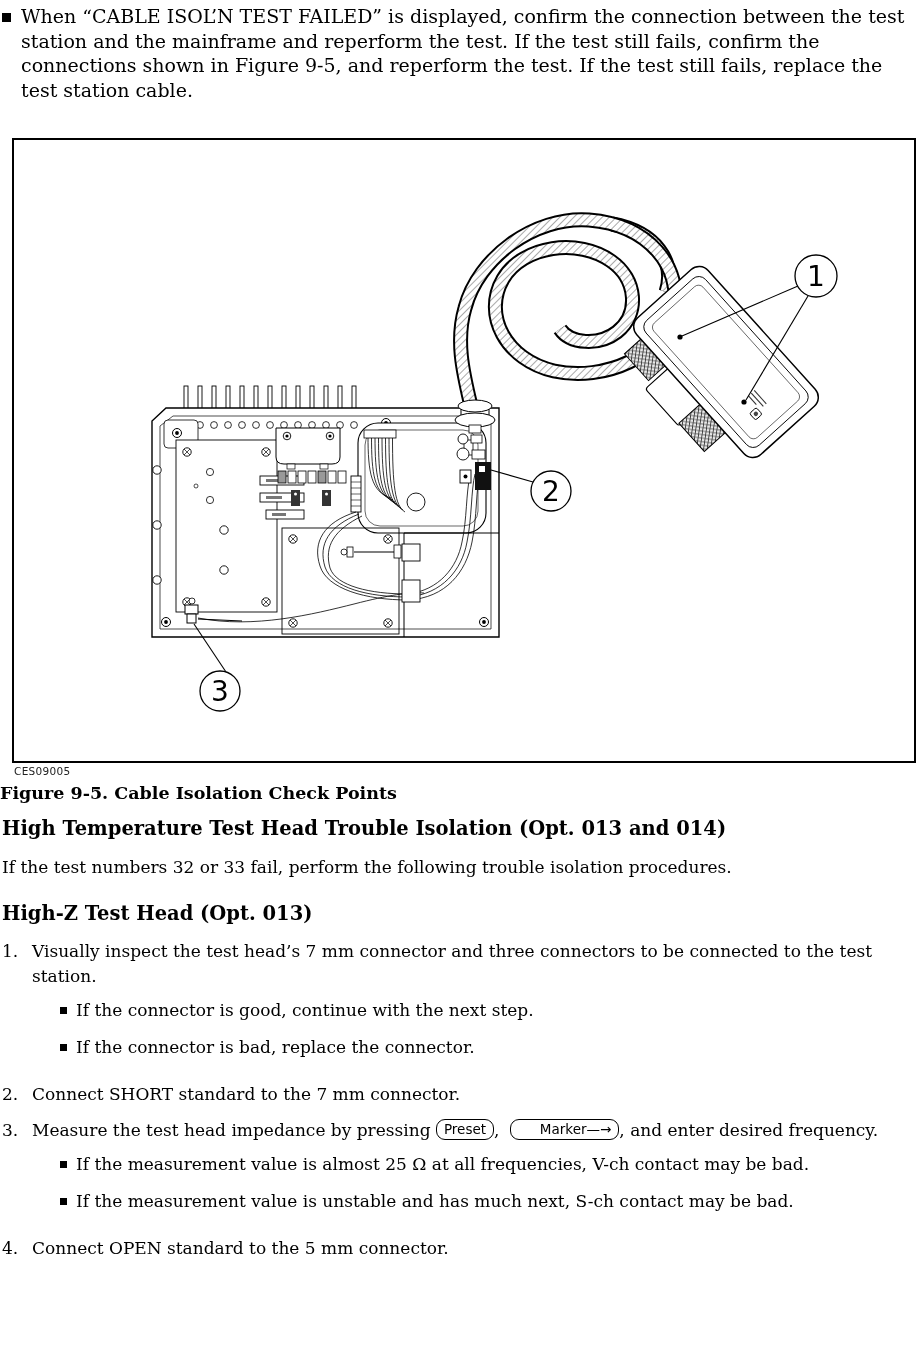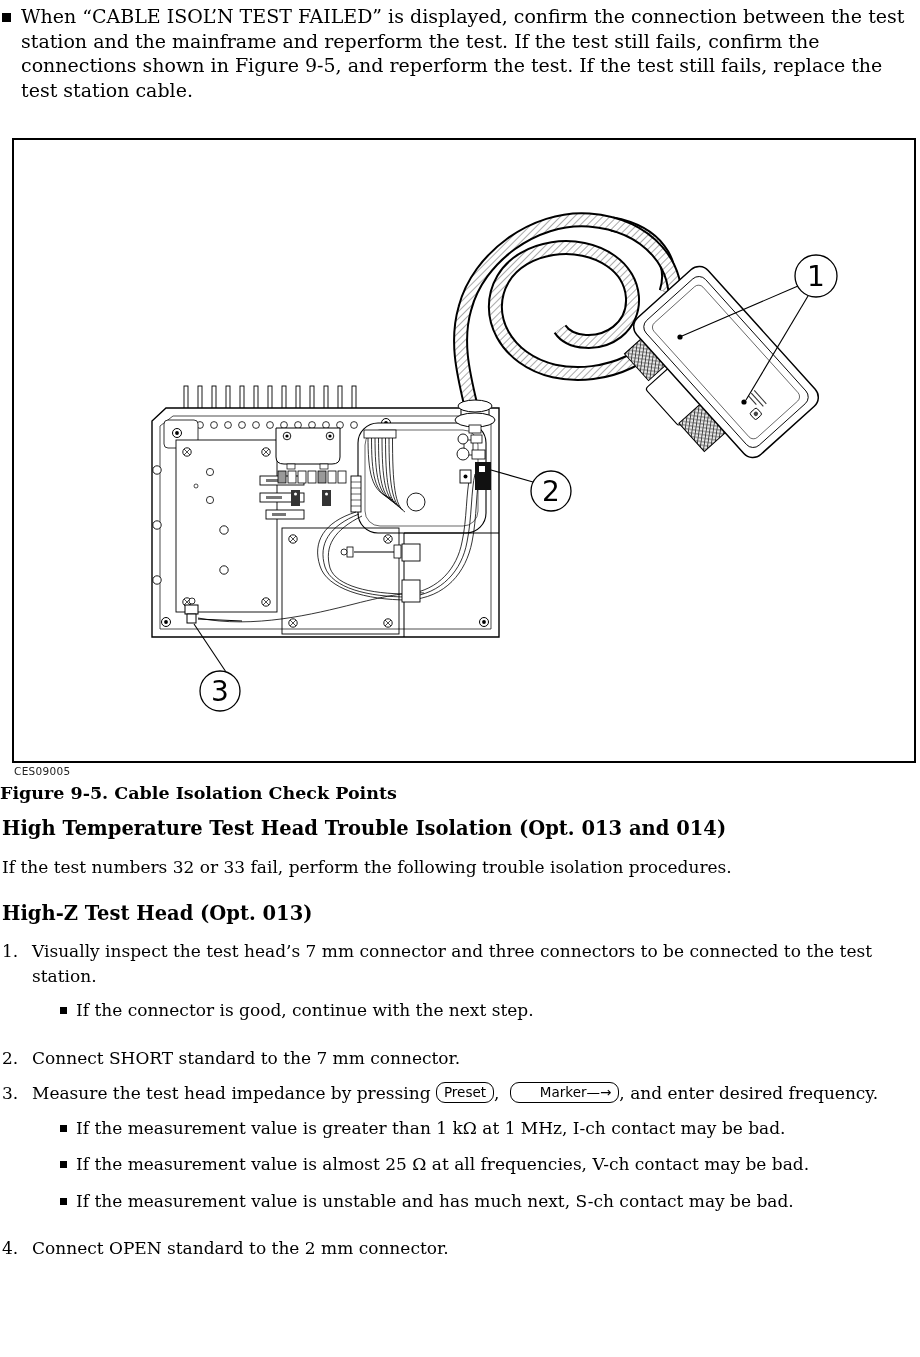--- a/index.html
+++ b/index.html
@@ -313,55 +313,55 @@
 
     <div class="step">
       <span class="num">1.</span>
       <div class="stext">
         <span>Visually inspect the test head’s 7 mm connector and three connectors to be connected to the test station.</span>
         <div class="subbullets">
           <div class="sb">
             <span class="sq"></span>
             <span>If the connector is good, continue with the next step.</span>
           </div>
+          <div class="sb">
+            <span class="sq"></span>
+            <span>If the connector is bad, replace the connector.</span>
+          </div>
         </div>
       </div>
     </div>
 
     <div class="step">
       <span class="num">2.</span>
       <div class="stext"><span>Connect SHORT standard to the 7 mm connector.</span></div>
     </div>
 
     <div class="step">
       <span class="num">3.</span>
       <div class="stext">
         <span>Measure the test head impedance by pressing</span>
         <span class="key" style="">Preset</span><span>,</span>
         <span class="key" style="margin-left:5px;padding-left:29px;">Marker—→</span><span>, and enter desired frequency.</span>
         <div class="subbullets">
-          <div class="sb">
-            <span class="sq"></span>
-            <span>If the measurement value is greater than 1 kΩ at 1 MHz, I-ch contact may be bad.</span>
-          </div>
           <div class="sb">
             <span class="sq"></span>
             <span>If the measurement value is almost 25 Ω at all frequencies, V-ch contact may be bad.</span>
           </div>
           <div class="sb">
             <span class="sq"></span>
             <span>If the measurement value is unstable and has much next, S-ch contact may be bad.</span>
           </div>
         </div>
       </div>
     </div>
 
     <div class="step">
       <span class="num">4.</span>
-      <div class="stext"><span>Connect OPEN standard to the 2 mm connector.</span></div>
+      <div class="stext"><span>Connect OPEN standard to the 5 mm connector.</span></div>
     </div>
 
   </div>
 
   <div class="footer">
     <span>Transducer Troubleshooting</span><span class="pgnum">9-7</span>
   </div>
 
 </div>
 

